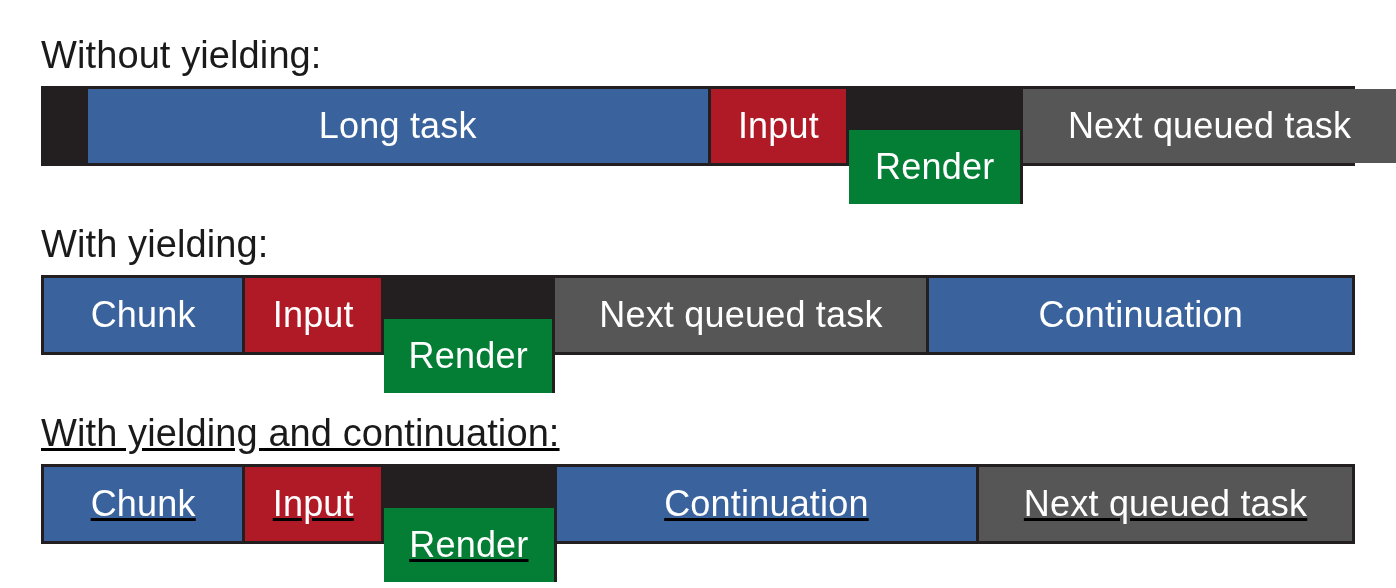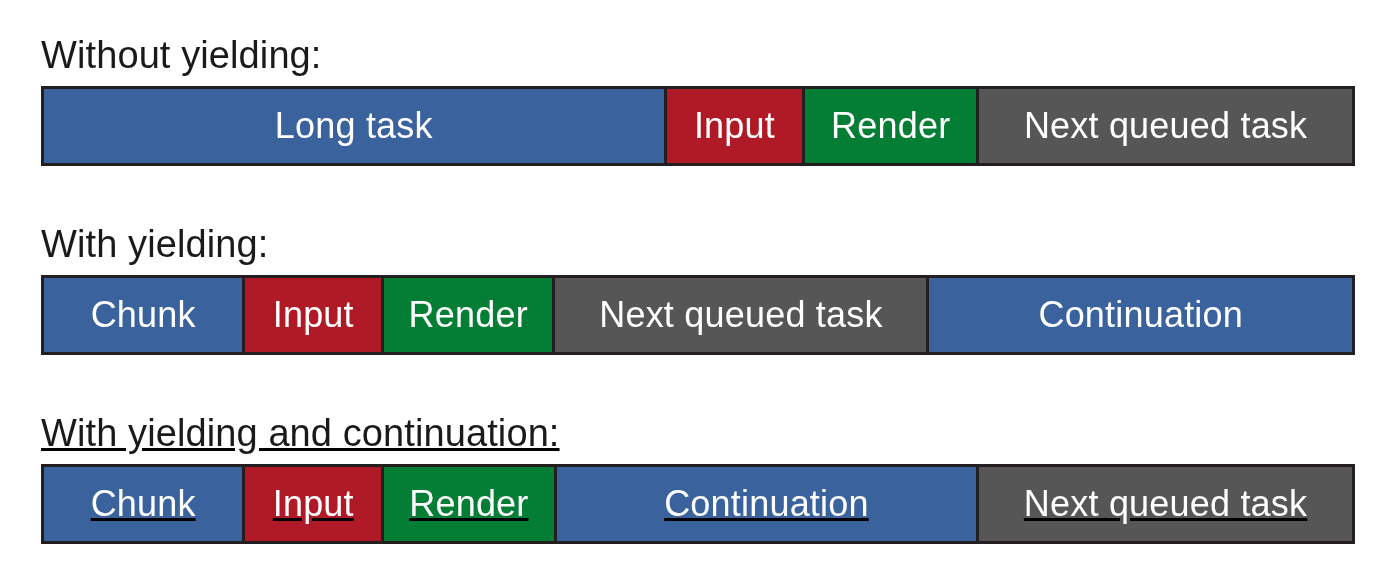--- a/index.html
+++ b/index.html
@@ -63,37 +63,37 @@
     white-space: nowrap;
     overflow: hidden;
     border-right: 3px solid #231f20;
   }
   .segment:last-child {
     border-right: none;
   }
 
   .seg-blue  { background: #3a639d; }
   .seg-red   { background: #af1a26; text-align: center; }
-  .seg-green { background: #047d35; }
+  .seg-green { background: #047d35; margin-top: 41px; }
   .seg-gray  { background: #565656; }
 
   
   #row-0 { top: 32px; }
   #row-1 { top: 221px; }
   #row-2 { top: 410px; text-decoration: underline; }
 </style>
 </head>
 <body>
 
 <div class="diagram">
 
   <div class="scenario" id="row-0">
     <p class="scenario-label">Without yielding:</p>
     <div class="timeline">
-      <div class="segment seg-blue" style="flex: 0 0 47.6%; background: rgb(58, 99, 157);">
+      <div class="segment seg-blue" style="flex: 0 0 47.6%; background: rgb(58, 99, 157); margin-left: 44px;">
         <span>Long task</span>
       </div>
       <div class="segment seg-red" style="flex: 0 0 10.6%; background: rgb(175, 26, 38);">
         <span>Input</span>
       </div>
       <div class="segment seg-green" style="flex: 0 0 13.3%; background: rgb(4, 125, 53);">
         <span>Render</span>
       </div>
       <div class="segment seg-gray" style="flex: 0 0 28.5%; background: rgb(86, 86, 86);">
         <span>Next queued task</span>

